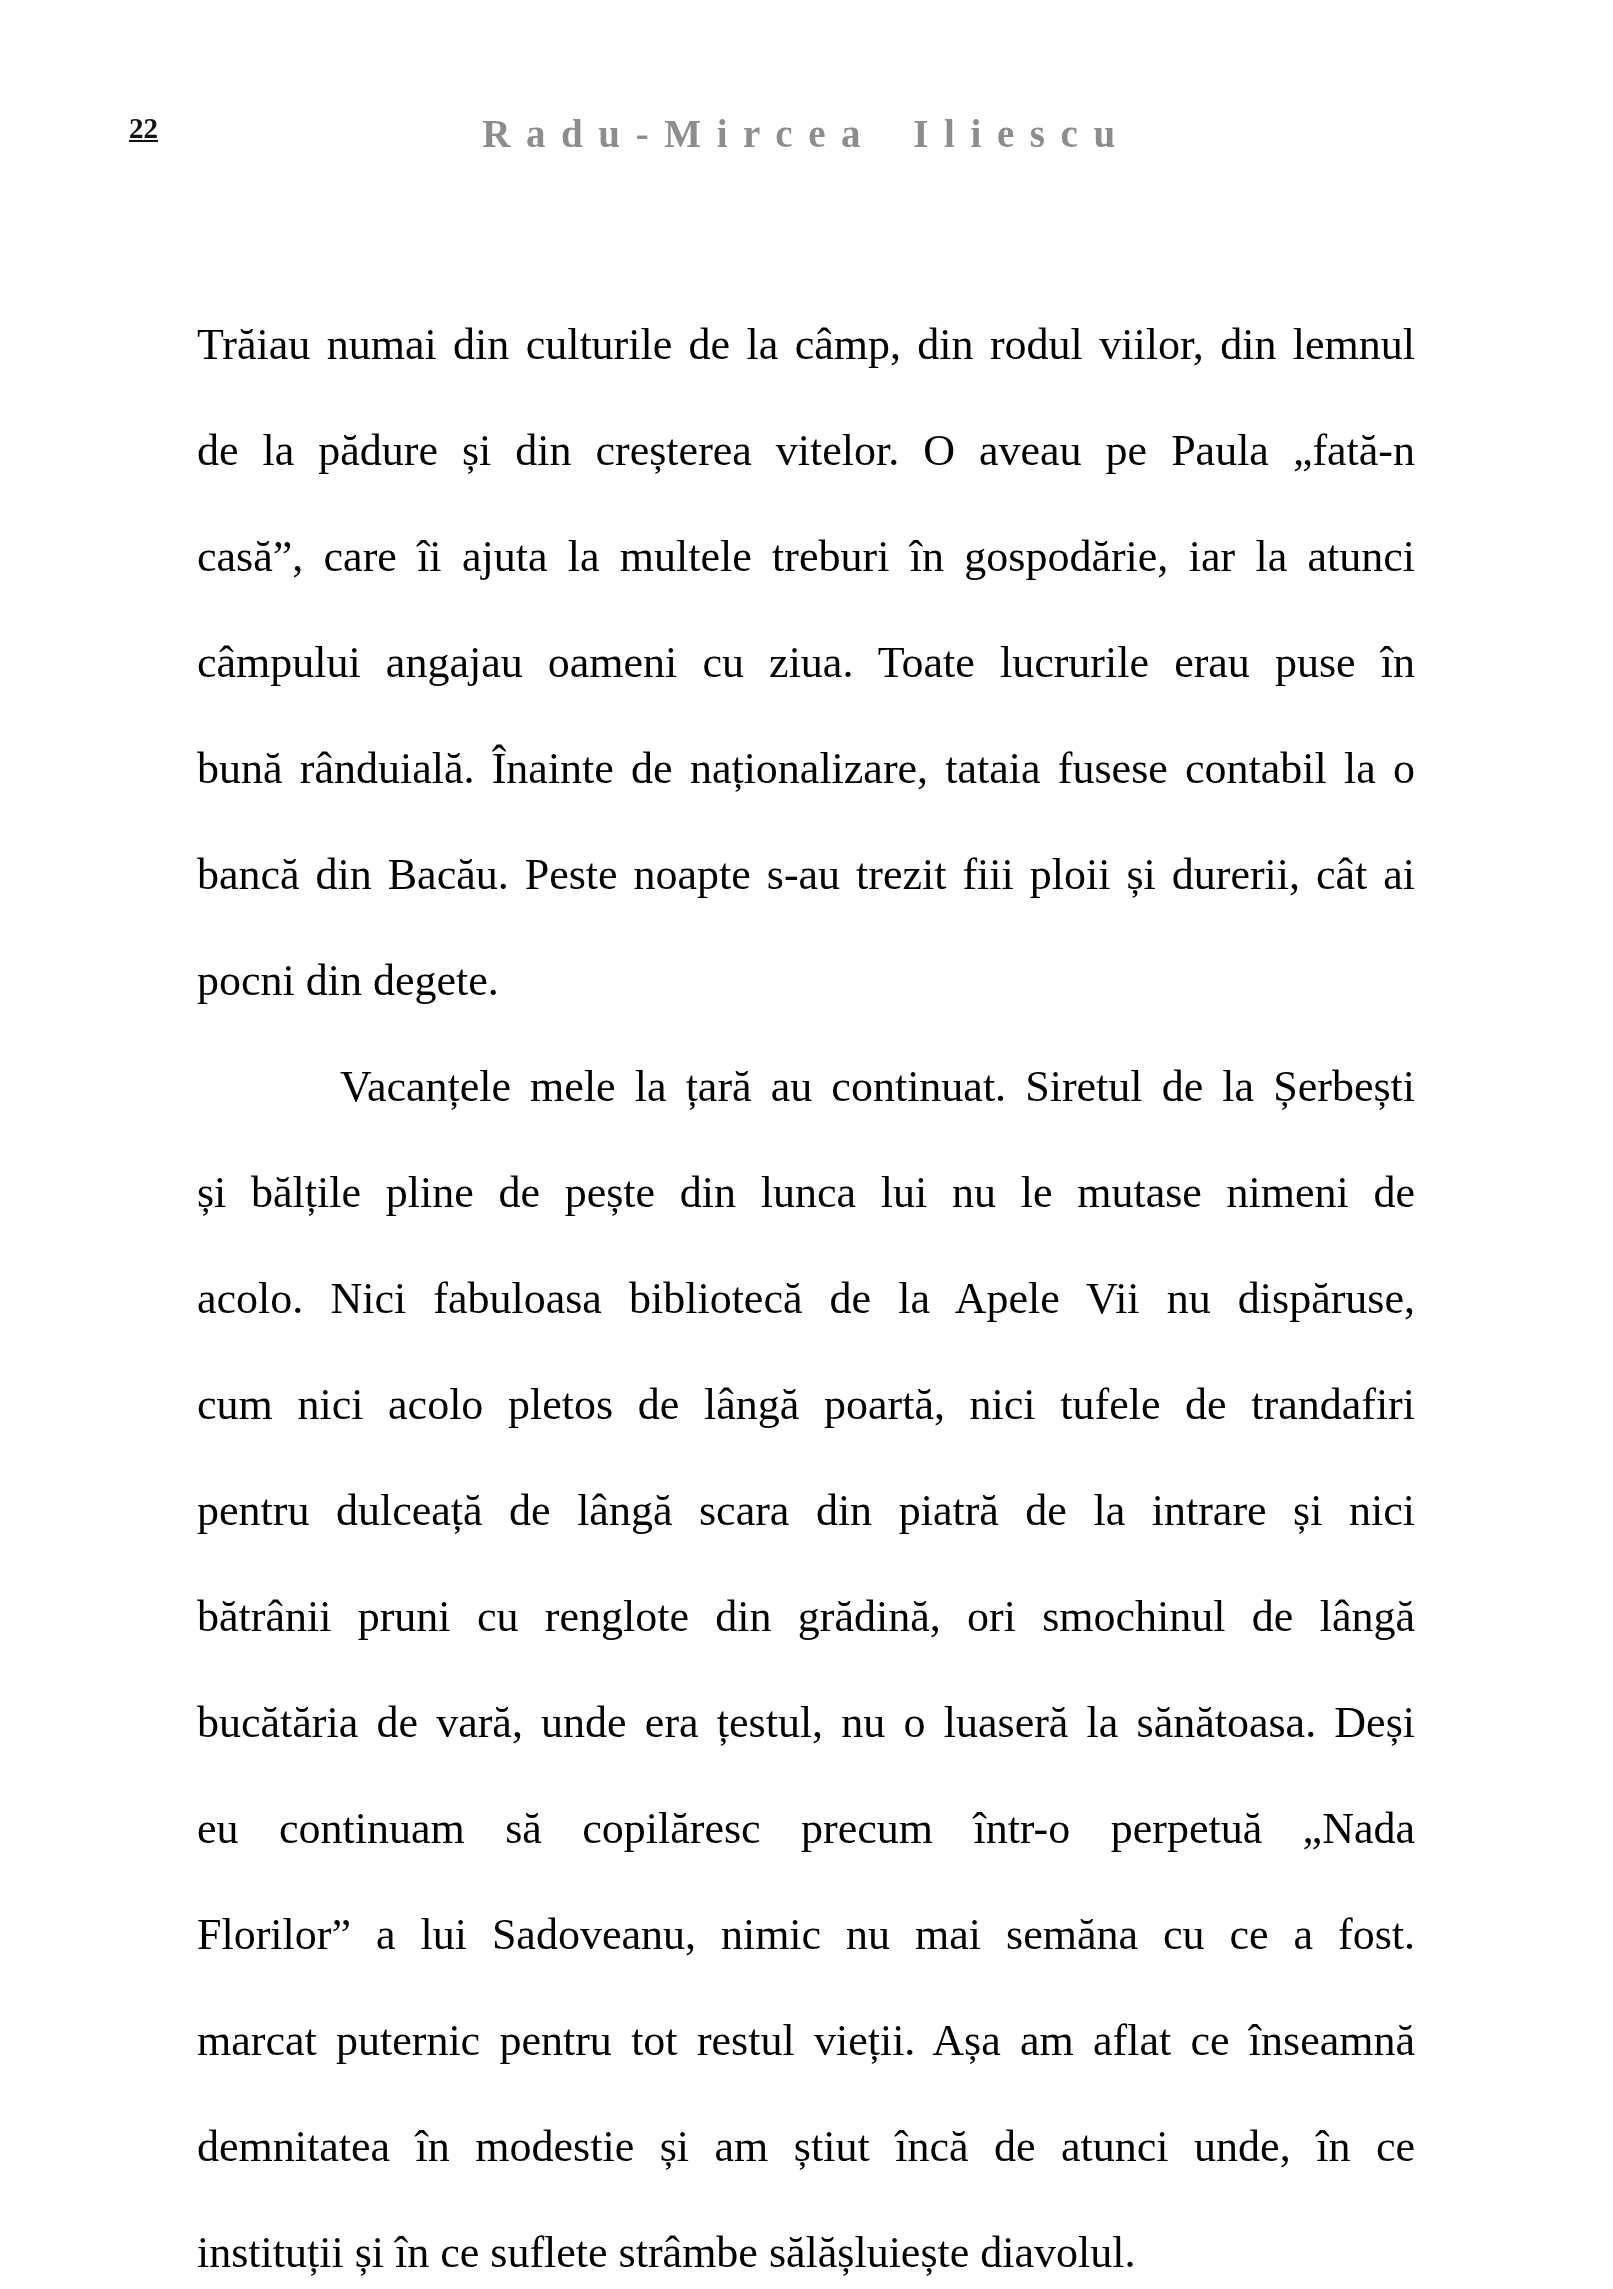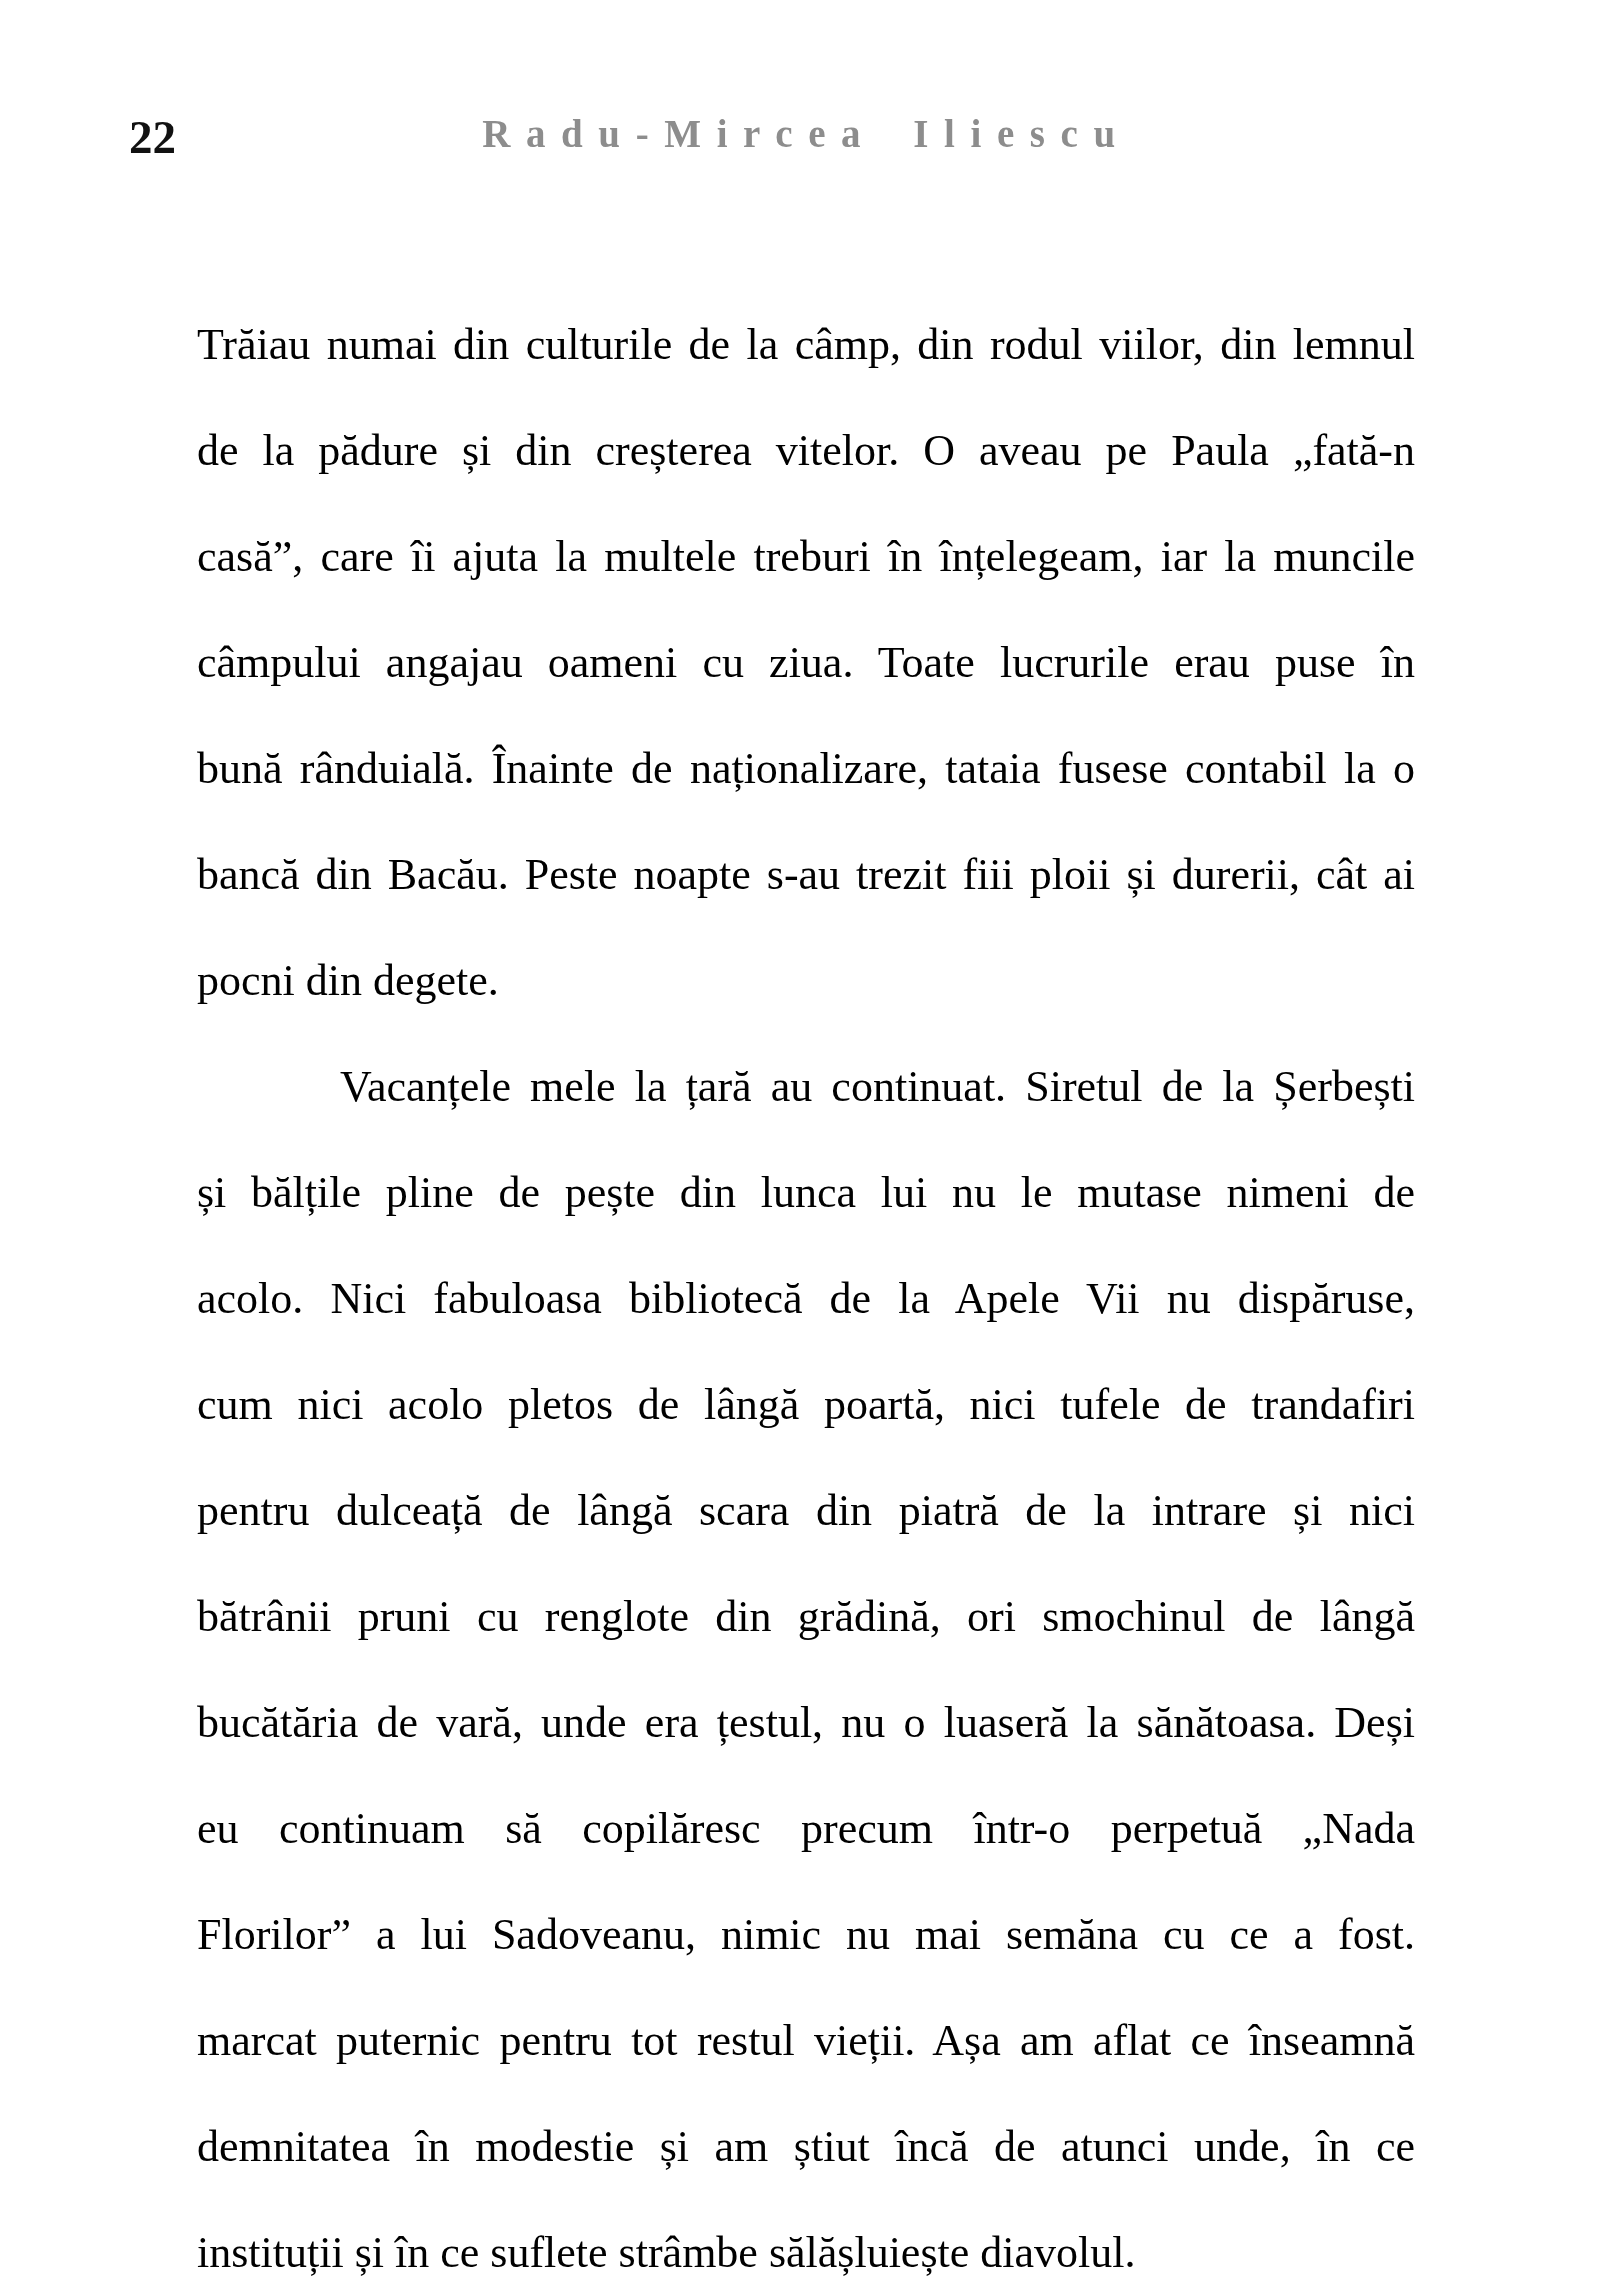--- a/index.html
+++ b/index.html
@@ -13,24 +13,25 @@
     height: 2290px;
     background: #ffffff;
     font-family: "Liberation Serif", "DejaVu Serif", serif;
     color: #000000;
     overflow: hidden;
   }
   .folio {
     position: absolute;
     left: 129px;
     top: 114px;
-    font-size: 47px;
+    font-size: 29px;
     font-weight: bold;
     color: #111111;
     line-height: 1;
+    text-decoration: underline;
   }
   .running-header {
     position: absolute;
     left: 0;
     right: 0;
     top: 114px;
     text-align: center;
     font-size: 39px;
     font-weight: bold;
     color: #8d8d8d;
@@ -73,21 +74,21 @@
 
   <div class="folio">22</div>
 
   <div class="running-header">Radu-Mircea Iliescu</div>
 
   <div class="text-block">
 
     <div class="para">
       <div class="line">Trăiau numai din culturile de la câmp, din rodul viilor, din lemnul</div>
       <div class="line">de la pădure și din creșterea vitelor. O aveau pe Paula „fată-n</div>
-      <div class="line">casă”, care îi ajuta la multele treburi în înțelegeam, iar la muncile</div>
+      <div class="line">casă”, care îi ajuta la multele treburi în gospodărie, iar la atunci</div>
       <div class="line">câmpului angajau oameni cu ziua. Toate lucrurile erau puse în</div>
       <div class="line">bună rânduială. Înainte de naționalizare, tataia fusese contabil la o</div>
       <div class="line">bancă din Bacău. Peste noapte s-au trezit fiii ploii și durerii, cât ai</div>
       <div class="line last">pocni din degete.</div>
     </div>
 
     <div class="para">
       <div class="line indent">Vacanțele mele la țară au continuat. Siretul de la Șerbești</div>
       <div class="line">și bălțile pline de pește din lunca lui nu le mutase nimeni de</div>
       <div class="line">acolo. Nici fabuloasa bibliotecă de la Apele Vii nu dispăruse,</div>

